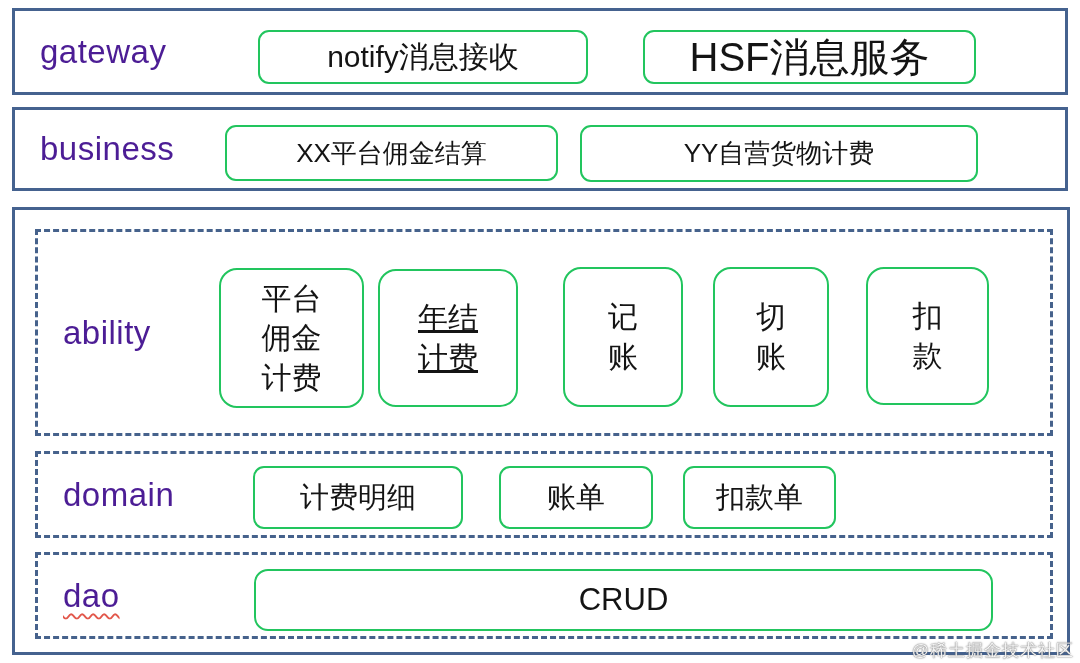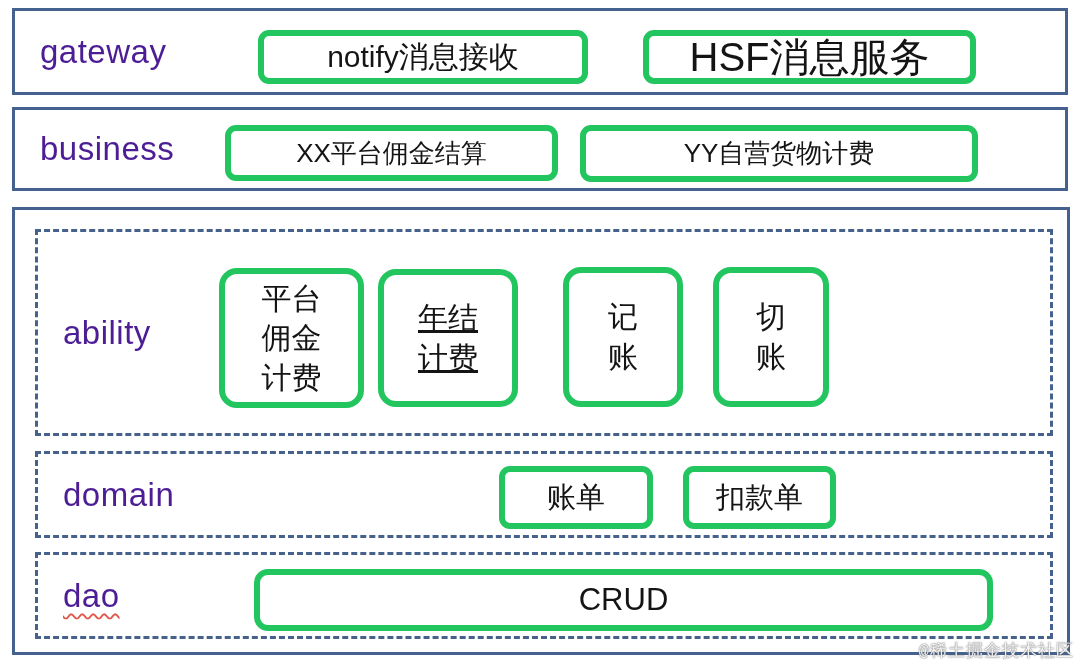--- a/index.html
+++ b/index.html
@@ -26,21 +26,21 @@
     position:absolute;
     left:25px;top:50%;
     transform:translateY(-50%);
     font-size:33px;
     letter-spacing:0.5px;
     color:#4c1d95;
     white-space:nowrap;
   }
   .pill{
     position:absolute;
-    border:6px solid #22c55e;
+    border:2px solid #22c55e;
     border-radius:11px;
     background:#ffffff;
     box-sizing:border-box;
     display:flex;
     align-items:center;
     justify-content:center;
     text-align:center;
     color:#141414;
   }
   .card{
@@ -57,21 +57,20 @@
     text-underline-offset:6px;
   }
   .watermark{
     position:absolute;
     right:6px;bottom:1px;
     font-size:17px;
     color:rgba(255,255,255,0.92);
     text-shadow:0 0 2px rgba(110,110,110,0.85), 0 0 1px rgba(90,90,90,0.9);
     letter-spacing:1px;
     white-space:nowrap;
-    font-family:Liberation Mono, monospace;
   }
 </style>
 </head>
 <body>
 
 <div class="canvas">
 
   <div class="solid-frame" style="left:12px;top:8px;width:1056px;height:87px;">
     <div class="layer-label">gateway</div>
     <div class="pill" style="left:243px;top:19px;width:330px;height:54px;font-size:30px;">
@@ -101,24 +100,30 @@
       </div>
       <div class="pill card" style="left:340px;top:37px;width:140px;height:138px;">
         <span class="wrap4">年结计费</span>
       </div>
       <div class="pill card" style="left:525px;top:35px;width:120px;height:140px;">
         <span class="wrap2">记账</span>
       </div>
       <div class="pill card" style="left:675px;top:35px;width:116px;height:140px;">
         <span class="wrap2">切账</span>
       </div>
+      <div class="pill card" style="left:828px;top:35px;width:123px;height:138px;">
+        <span class="wrap2">扣款</span>
+      </div>
     </div>
 
     <div class="dashed-frame" style="left:20px;top:241px;width:1018px;height:87px;">
       <div class="layer-label">domain</div>
+      <div class="pill" style="left:215px;top:12px;width:210px;height:63px;font-size:29px;">
+        <span>计费明细</span>
+      </div>
       <div class="pill" style="left:461px;top:12px;width:154px;height:63px;font-size:29px;">
         <span>账单</span>
       </div>
       <div class="pill" style="left:645px;top:12px;width:153px;height:63px;font-size:29px;">
         <span>扣款单</span>
       </div>
     </div>
 
     <div class="dashed-frame" style="left:20px;top:342px;width:1018px;height:87px;">
       <div class="layer-label">

